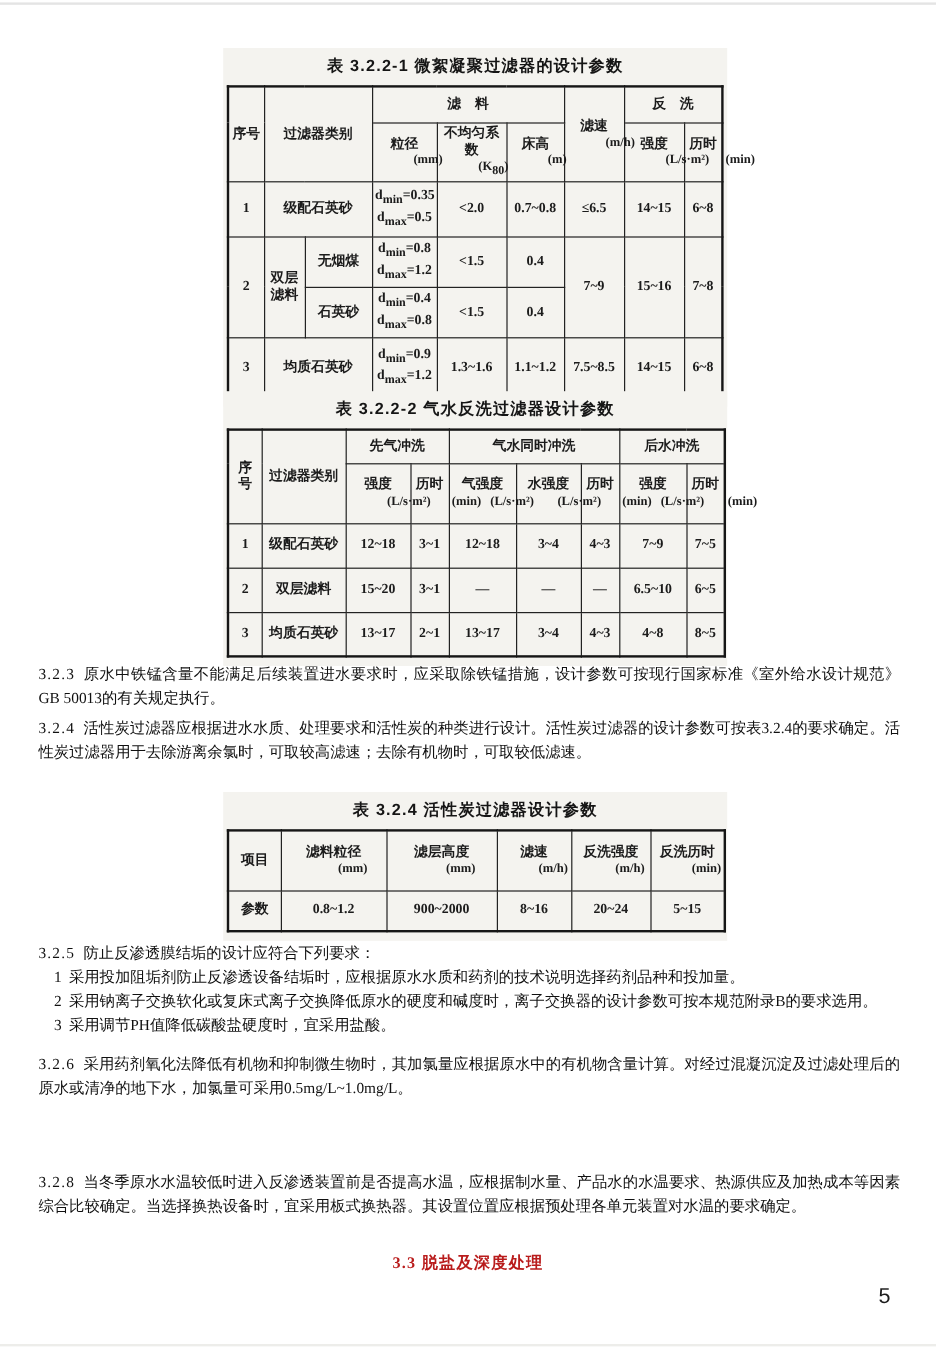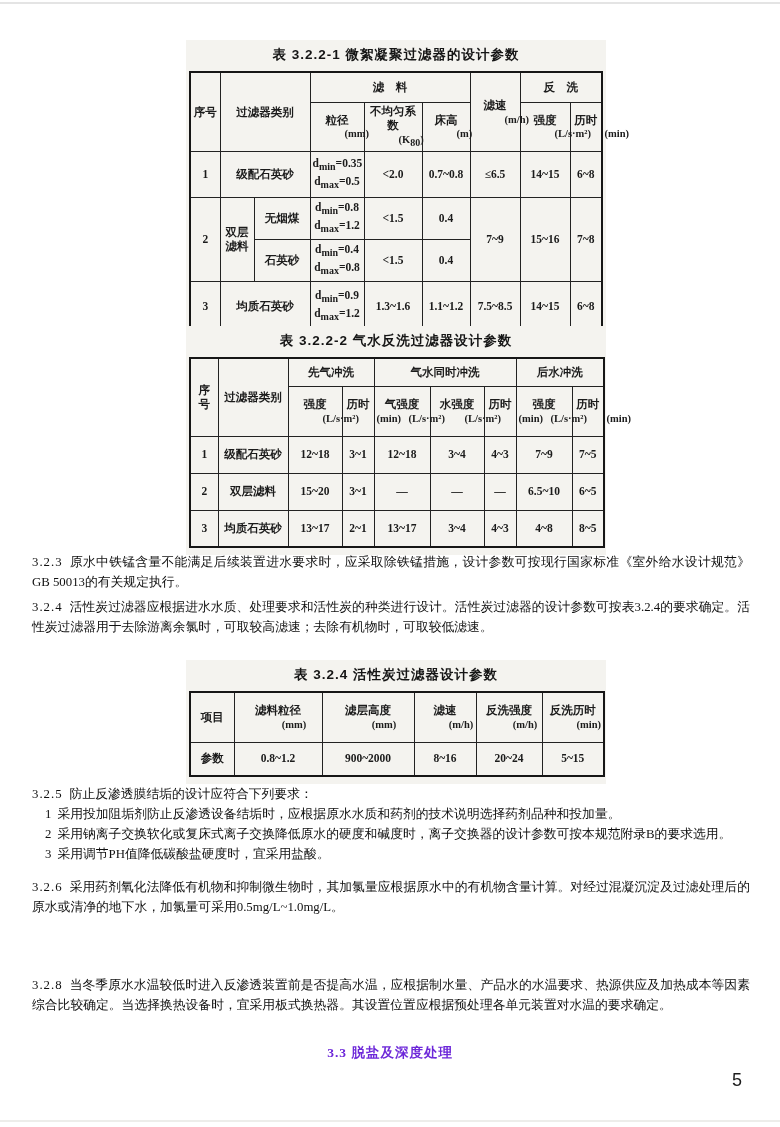--- a/index.html
+++ b/index.html
@@ -41,21 +41,21 @@
   .para {
     position:absolute; left:32px; width:718px;
     font-size:12.8px; line-height:20px; text-align:justify; color:#101010;
   }
   .cnum { margin-right:7px; letter-spacing:1px; }
   .sub-item { padding-left:13px; }
   .sub-item .inum { margin-right:6px; }
 
   .sec-heading {
     position:absolute; left:0; width:100%; text-align:center;
-    color:#6d28d9; font-weight:700; font-size:13.5px; letter-spacing:1px;
+    color:#b91c1c; font-weight:700; font-size:13.5px; letter-spacing:1px;
   }
   .page-num { position:absolute; right:38px; top:1070px; font-size:18px; color:#1c1c1c; font-family:"Liberation Sans", sans-serif; }
 </style>
 </head>
 <body>
 
 <div class="page">
   <div class="edge edge-top"></div>
 
   <div class="scan" style="top:40px;">

